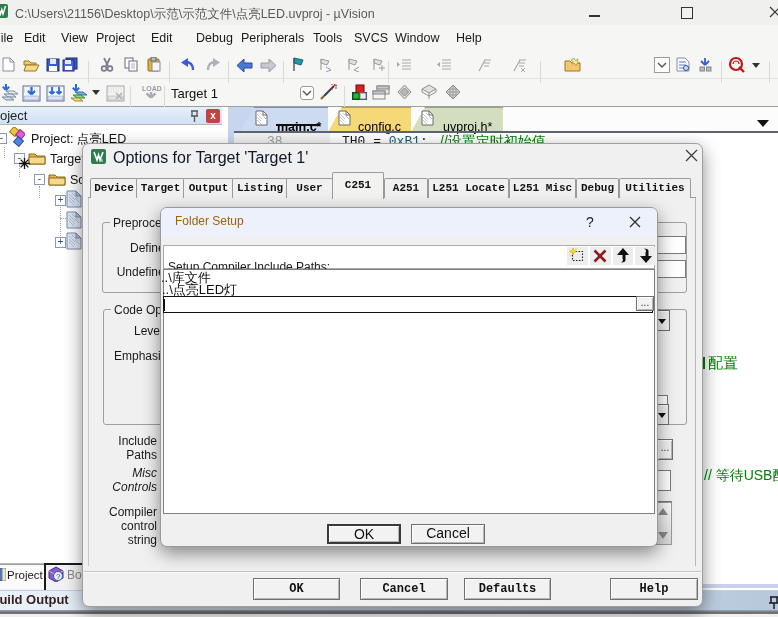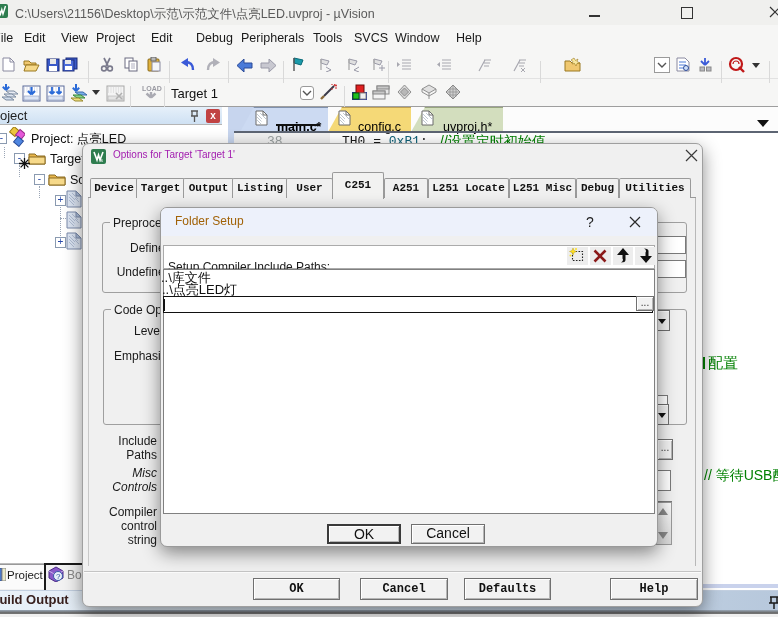--- a/index.html
+++ b/index.html
@@ -400,21 +400,21 @@
   </svg>
 <div class="abs" id="bbartxt">Build Output</div>
 <div class="abs" id="bstrip"></div>
 
 <div class="abs" id="optdlg"></div>
 <svg class="abs" width="15" height="15" viewBox="0 0 15 15" style="left:91px;top:149px;">
  <rect x="0" y="0" width="15" height="15" rx="2" fill="#2e7d4f"></rect>
  <path d="M3 3 L6 11 L7.5 6 L9 11 L12 3" fill="none" stroke="#fff" stroke-width="1.6"></path>
  <text x="9" y="13" font-size="6" fill="#fff">s</text>
 </svg>
-<div class="abs" style="left:113px;top:149px;font-size:10px;color:#a21caf;">Options for Target 'Target 1'</div>
+<div class="abs" style="left:113px;top:149px;font-size:16px;color:#0f172a;">Options for Target 'Target 1'</div>
 <svg class="abs" width="13" height="13" viewBox="0 0 13 13" style="left:685px;top:149px;">
     <path d="M1 1 L12 12 M12 1 L1 12" stroke="#3a3a3a" stroke-width="1.2"></path>
   </svg>
 
 <div class="abs" style="left:88px;top:197px;width:608px;height:1px;background:#9a9a9a;"></div>
 <div class="otab" style="left:90px;width:46px;">Device</div>
 <div class="otab" style="left:136px;width:47px;">Target</div>
 <div class="otab" style="left:183px;width:49px;">Output</div>
 <div class="otab" style="left:232px;width:54px;">Listing</div>
 <div class="otab" style="left:286px;width:45px;">User</div>

